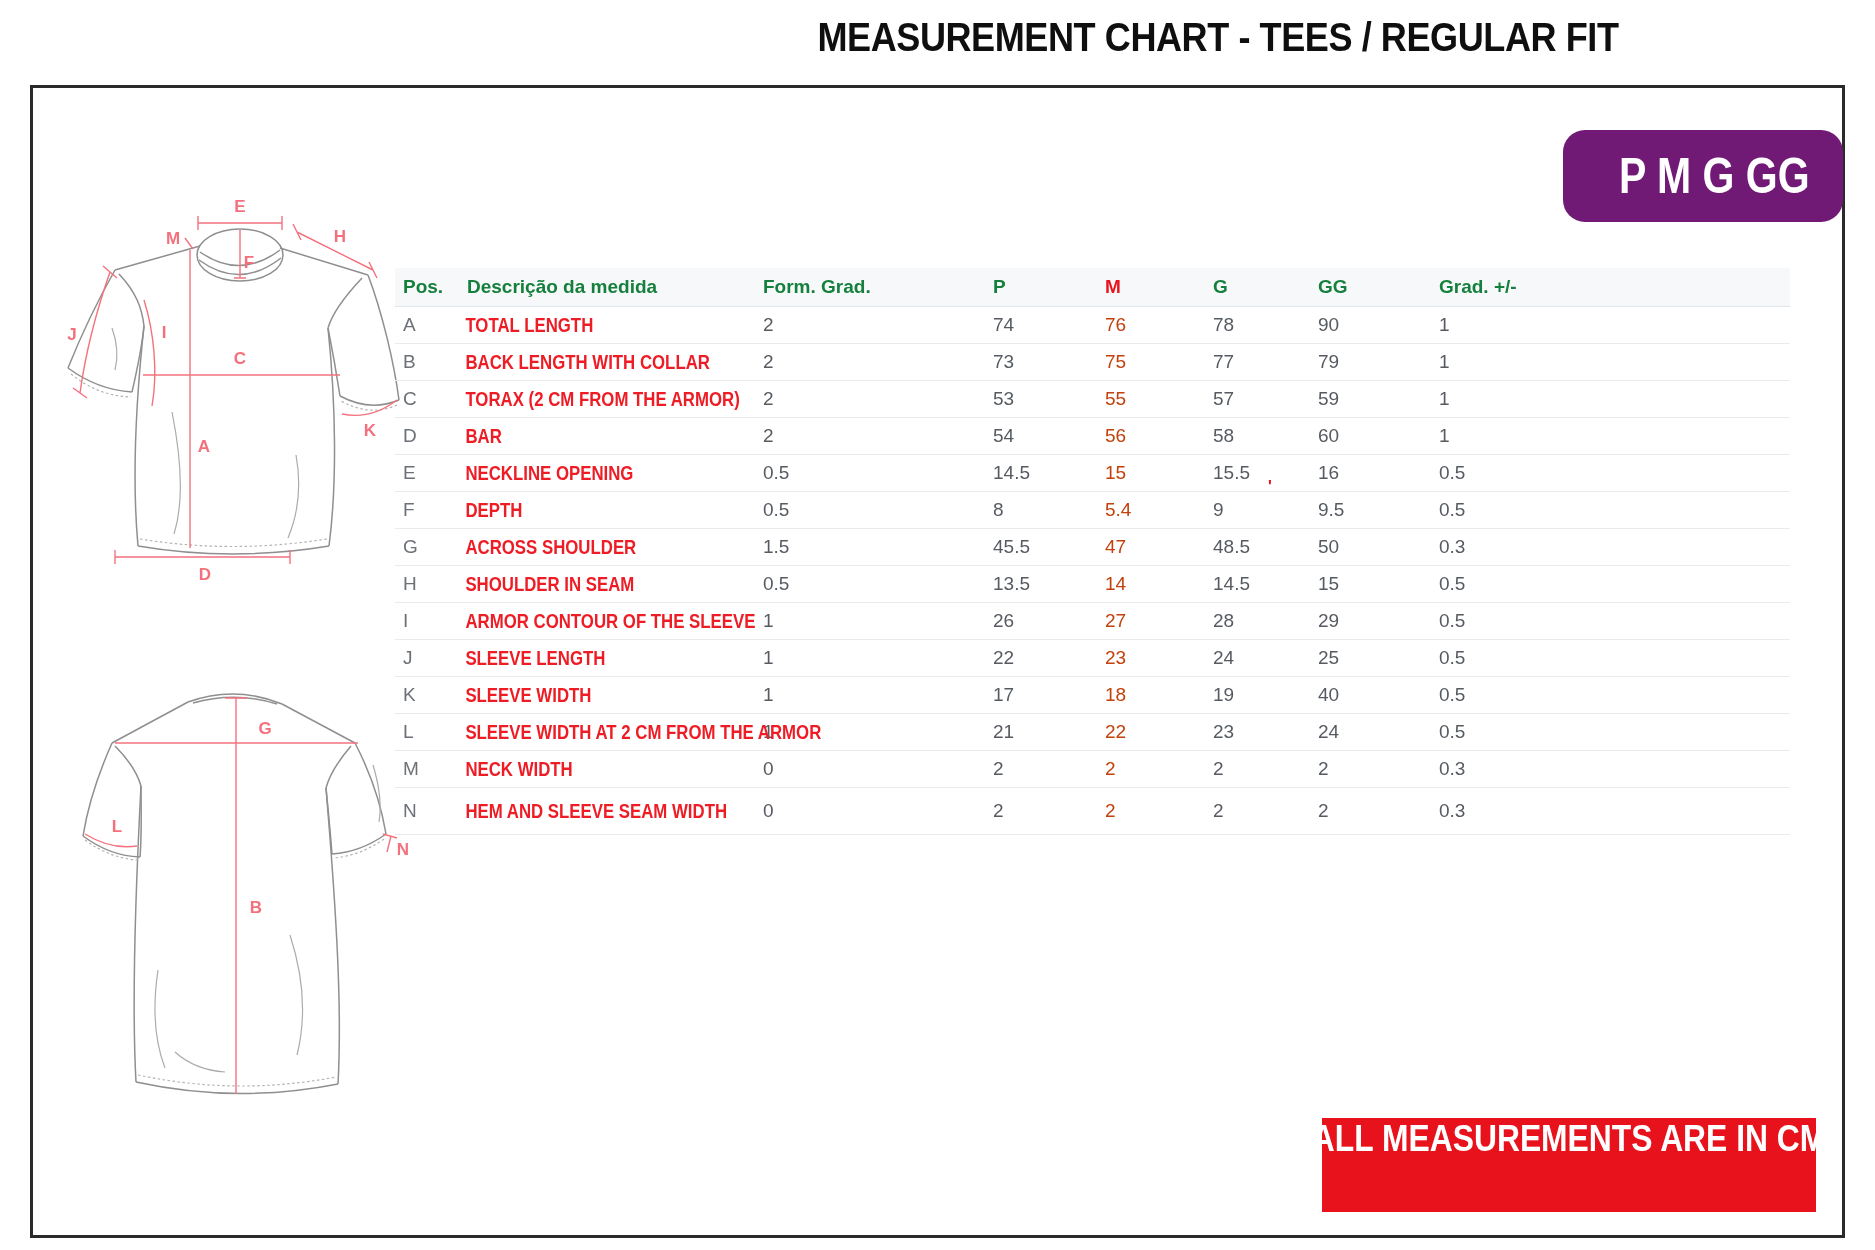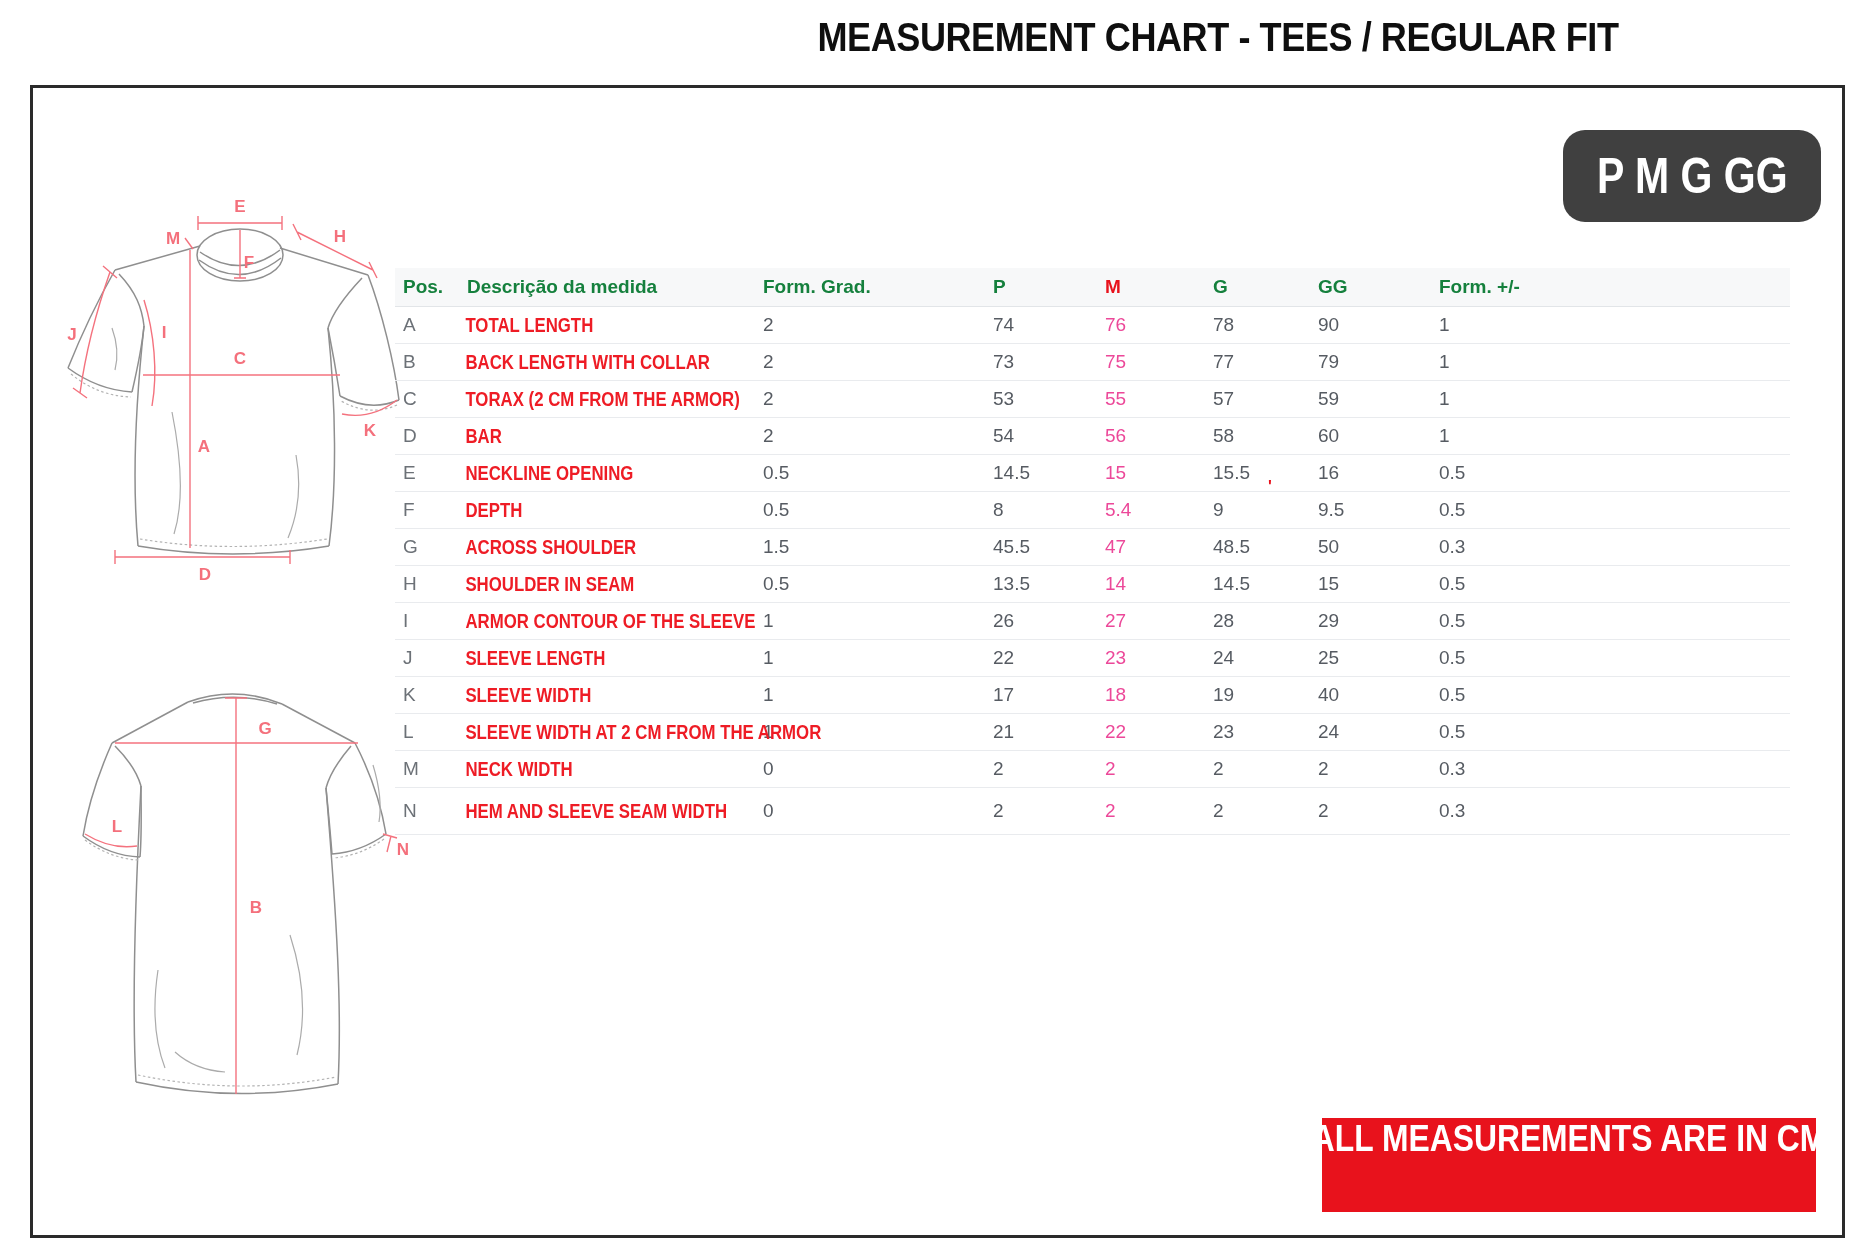--- a/index.html
+++ b/index.html
@@ -4,36 +4,36 @@
 <style>
   html,body{margin:0;padding:0;background:#fff;}
   .canvas{position:relative;width:1875px;height:1250px;background:#fff;
           font-family:"Liberation Sans",sans-serif;overflow:hidden;}
   .frame{position:absolute;left:30px;top:85px;width:1815px;height:1153px;
          border:3px solid #2a2a2a;box-sizing:border-box;background:#fff;}
   .title{position:absolute;left:770px;top:14px;width:790px;text-align:center;
          font-size:41px;font-weight:bold;color:#0f0f0f;white-space:nowrap;
          transform:scaleX(.88);letter-spacing:-.5px;}
   .badge{position:absolute;left:1563px;top:130px;width:258px;height:92px;
-         background:#404040;border-radius:22px;display:flex;align-items:center;justify-content:center;}
+         background:#701a75;border-radius:22px;display:flex;align-items:center;justify-content:center;padding-left:22px;}
   .badge span{color:#fff;font-weight:bold;font-size:50px;transform:scaleX(.82);white-space:nowrap;}
   .banner{position:absolute;left:1322px;top:1118px;width:494px;height:94px;
           background:#e8121c;display:flex;align-items:flex-start;justify-content:center;}
   .banner span{color:#fff;font-weight:bold;font-size:37px;transform:scaleX(.86);white-space:nowrap;}
   .mtable{position:absolute;left:395px;top:268px;width:1395px;}
   .tr{display:grid;grid-template-columns:64px 296px 230px 112px 108px 105px 121px auto;
       align-items:center;height:36px;border-bottom:1px solid #e9ebee;}
   .tr.head{height:38px;background:#f7f8f9;border-bottom:1px solid #e2e5e8;}
   .tr.tall{height:46px;}
   .td{padding-left:8px;font-size:19px;color:#565b62;white-space:nowrap;}
   .head .td{color:#15803d;font-weight:bold;}
   .td.pos{color:#6c7177;}
   .td.desc{color:#ee1c25;font-weight:bold;font-size:21px;
            transform:scaleX(.8);transform-origin:left center;}
-  .td.mcol{color:#ec4899;}
+  .td.mcol{color:#c2410c;}
   .head .td.mcol{color:#e8121c;}
   .tee{position:absolute;}
   .tee path,.tee ellipse,.tee line{fill:none;}
   .outline{stroke:#8f8f8f;stroke-width:1.5;}
   .fold{stroke:#ababab;stroke-width:1.2;}
   .stitch{stroke:#b3b3b3;stroke-width:1.2;stroke-dasharray:2.5 2.5;}
   .dim{stroke:#f4727e;stroke-width:1.4;}
   .dimlabel{fill:#f4707c;font-family:"Liberation Sans",sans-serif;font-size:17px;font-weight:bold;text-anchor:middle;}
   .stray{position:absolute;left:1268px;top:478px;color:#e8121c;font-size:16px;font-weight:bold;}
 </style>
@@ -138,21 +138,21 @@
 
   <div class="mtable">
     <div class="tr head">
       <span class="td">Pos.</span>
       <span class="td">Descrição da medida</span>
       <span class="td">Form. Grad.</span>
       <span class="td">P</span>
       <span class="td mcol">M</span>
       <span class="td">G</span>
       <span class="td">GG</span>
-      <span class="td">Form. +/-</span>
+      <span class="td">Grad. +/-</span>
     </div>
 
     <div class="tr">
       <span class="td pos">A</span>
       <span class="td desc">TOTAL LENGTH</span>
       <span class="td">2</span>
       <span class="td">74</span>
       <span class="td mcol">76</span>
       <span class="td">78</span>
       <span class="td">90</span>

